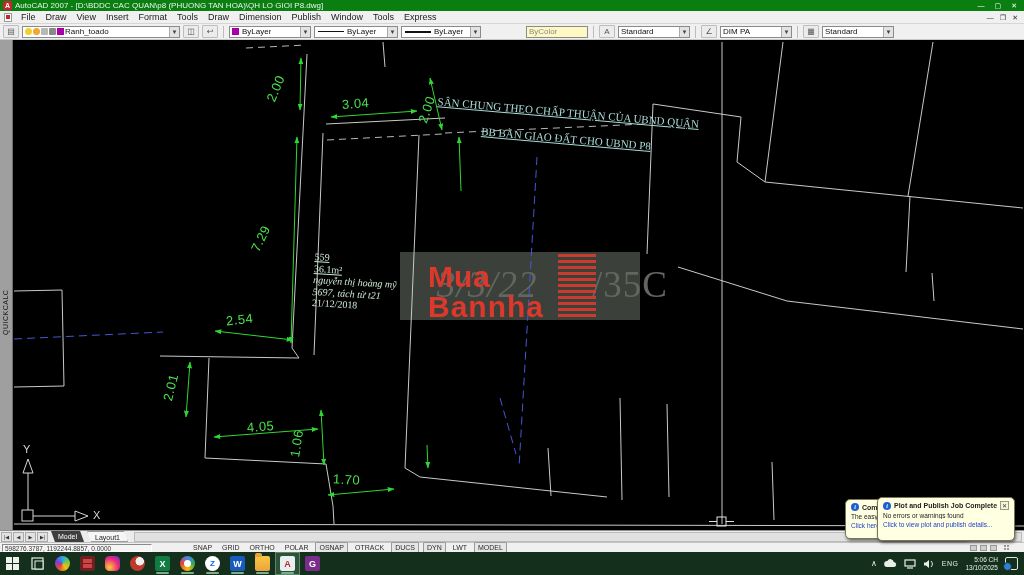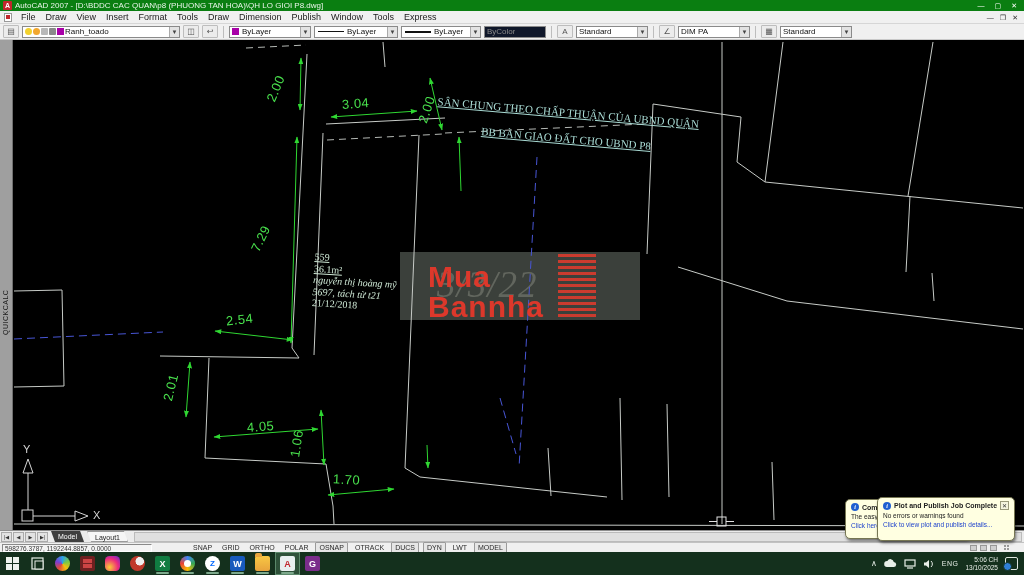--- a/index.html
+++ b/index.html
@@ -28,21 +28,21 @@
   
   .toolbar { position:absolute; left:0; top:24px; width:1024px; height:16px; background:#f0f0f0;
     border-bottom:1px solid #c9c9c9; display:flex; align-items:center; padding:0 3px; gap:3px; }
   .tbtn { width:16px; height:13px; background:#ececec; border:1px solid #bdbdbd; border-radius:1px;
     display:flex; align-items:center; justify-content:center; font-size:8px; color:#555; }
   .sep { width:1px; height:12px; background:#bdbdbd; margin:0 2px; }
   .combo { height:12px; background:#fff; border:1px solid #8a8a8a; display:flex; align-items:center;
     font-size:8px; color:#111; padding-left:2px; position:relative; }
   .combo .arrow { margin-left:auto; width:10px; height:100%; background:#e3e3e3; border-left:1px solid #aaa;
     font-size:6px; color:#444; display:flex; align-items:center; justify-content:center; }
-  .combo.disabled { background:#0f172a; color:#8a8a8a; }
+  .combo.disabled { background:#fef9c3; color:#8a8a8a;margin-left:42px; }
   .lyr-ico { width:7px; height:7px; margin-right:1px; flex:0 0 auto; border-radius:50%; }
   .sw { width:7px; height:7px; background:#a800a8; margin-right:3px; flex:0 0 auto; }
   .ltline { width:26px; height:1px; background:#111; margin:0 3px 0 1px; flex:0 0 auto; }
   .ltline.bold { height:2px; }
   .combo .val { white-space:nowrap; overflow:hidden; }
 
   
   .canvas { position:absolute; left:0; top:40px; width:1024px; height:490px; background:#000; overflow:hidden; }
   .geo { position:absolute; left:0; top:0; z-index:3; }
   .geo .wl line { stroke:#c7cbc7; stroke-width:1; }
@@ -245,20 +245,21 @@
     <div class="combo" style="width:72px">
       <span class="val">Standard</span>
       <span class="arrow">▼</span>
     </div>
   </div>
 
   <div class="canvas">
 
     <div class="graybox"></div>
     <div class="addr p1">3/3/22</div>
+    <div class="addr p2">/35C</div>
 
     <svg class="geo" width="1024" height="490" viewBox="0 0 1024 490">
       <defs>
         <marker id="ar" viewBox="0 0 8 6" refX="7.5" refY="3" markerWidth="7" markerHeight="5" orient="auto-start-reverse">
           <path d="M0,0 L8,3 L0,6 z" fill="#2fd732"></path>
         </marker>
       </defs>
       <g class="wl">
         <line x1="307" y1="14" x2="292" y2="308"></line>
         <line x1="292" y1="308" x2="299" y2="318"></line>

